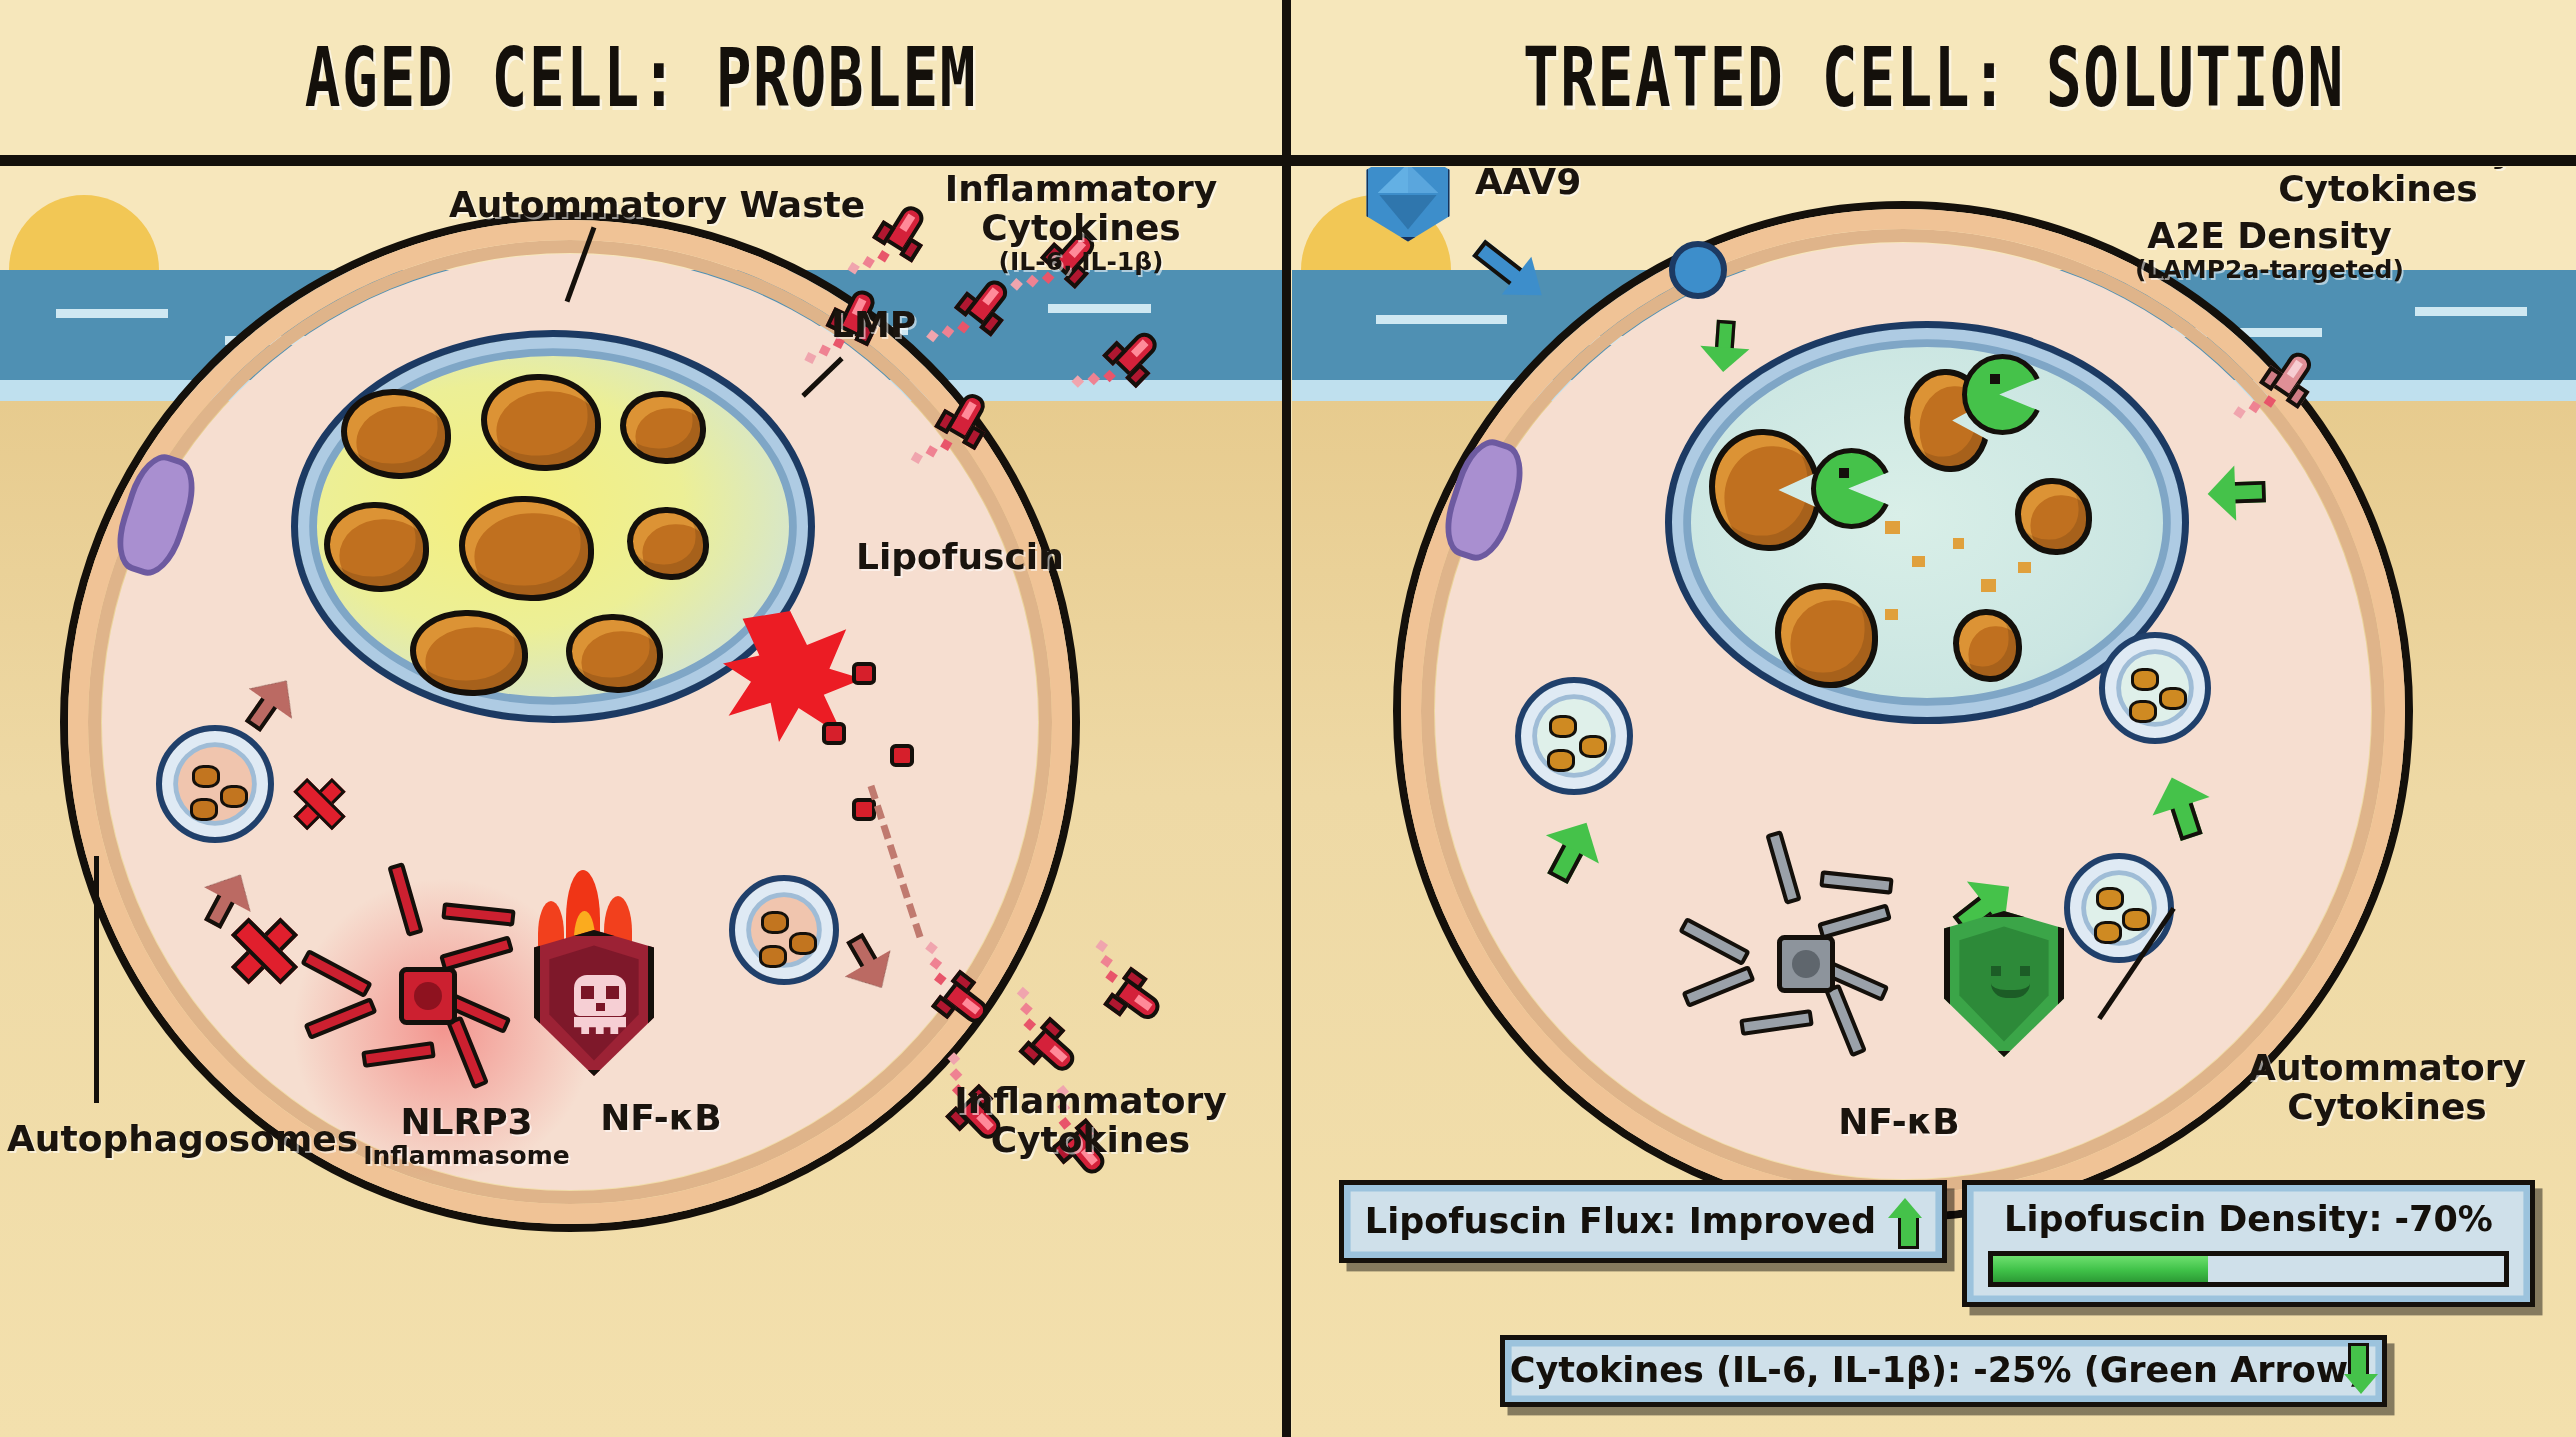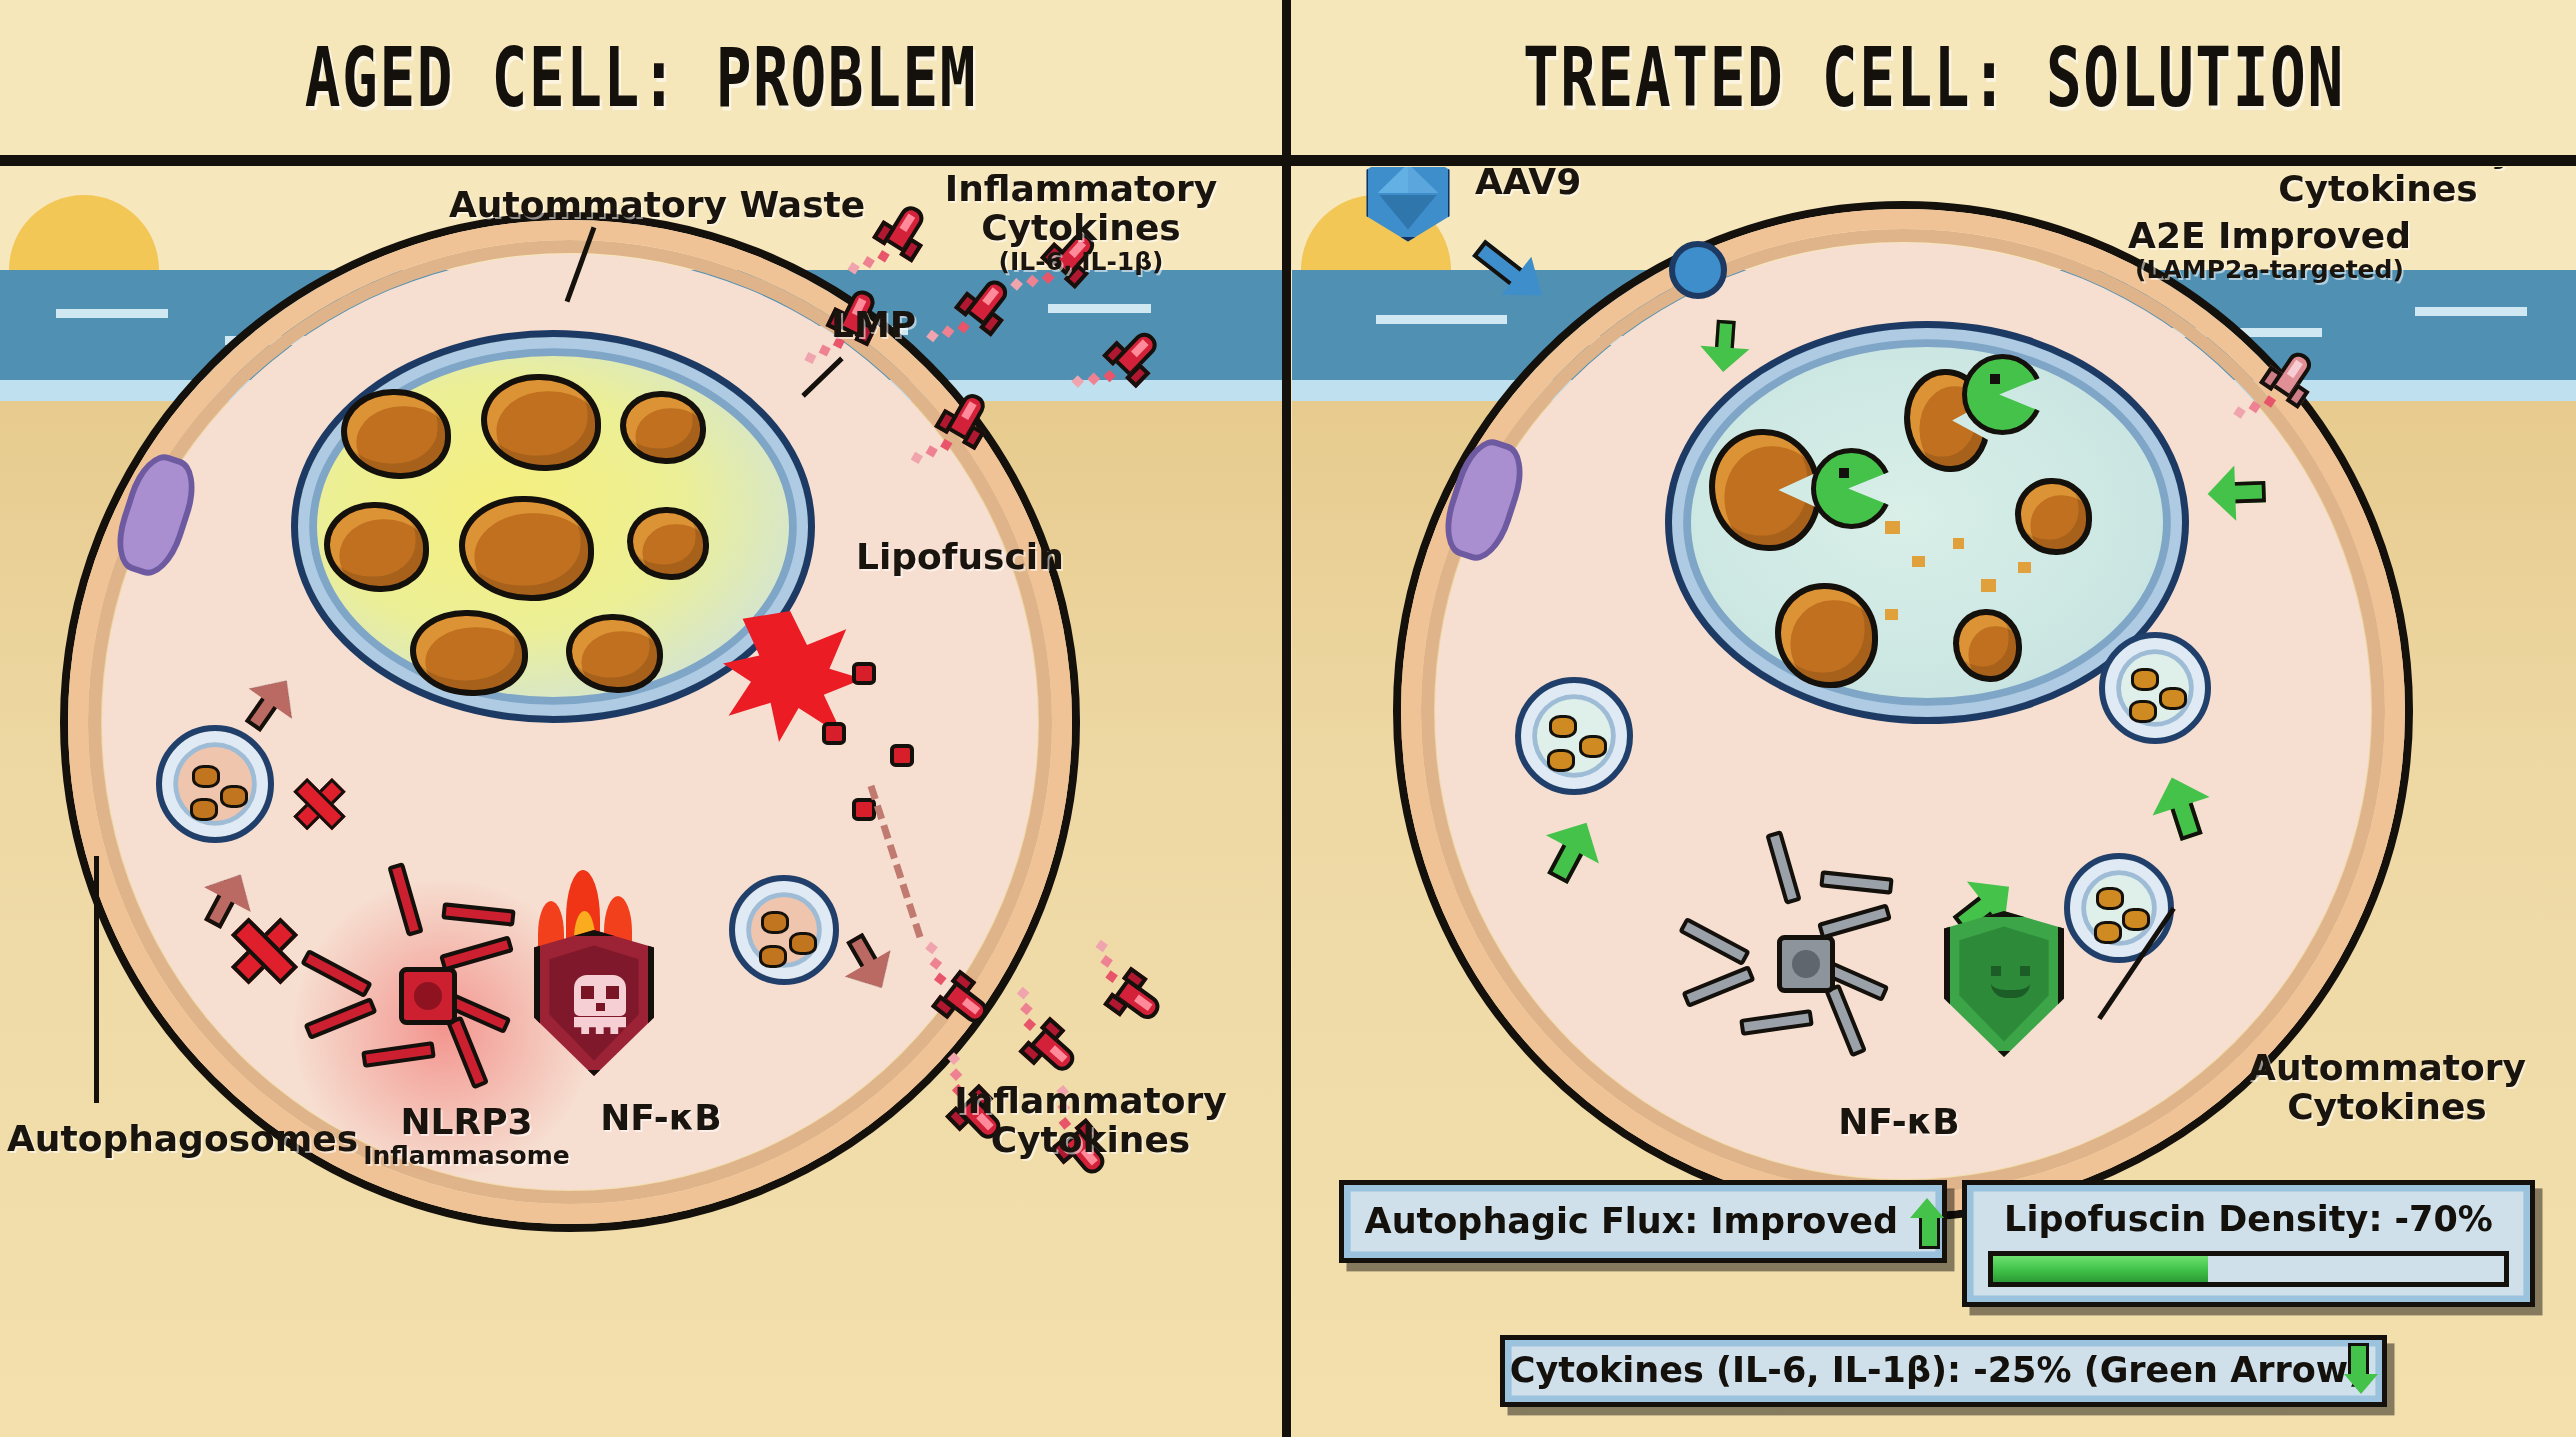--- a/index.html
+++ b/index.html
@@ -548,36 +548,36 @@
 
     <div class="rocket pale" style="left:975px; top:183px; transform:rotate(34deg);">
       <div class="body"></div>
         <div class="hl"></div>
         <div class="finL"></div>
         <div class="finR"></div>
         <div class="trail"></div>
     </div>
 
     <div class="lbl t38 c" style="left:811px; top:11.2px; width:333px;">
-      <span>A2E Improved</span>
+      <span>A2E Density</span>
       <span class="sub">(LAMP2a-targeted)</span>
     </div>
 
     <div class="lbl t38 c" style="left:927px; top:-36px; width:318px;">Inflammatory
 Cytokines</div>
 
     <div class="lbl t38 c" style="left:504px; top:936px; width:206px;">NF-κB</div>
 
     <div class="leader" style="left:842px; top:730px; height:133px; transform:rotate(34deg);"></div>
     <div class="lbl t38 c" style="left:936px; top:882px; width:318px;">Autommatory
 Cytokines</div>
 
     <div class="box" style="left:47px; top:1013px; width:608px;">
       <div class="line">
-        <span>Autophagic Flux: Improved</span>
+        <span>Lipofuscin Flux: Improved</span>
         <span class="upA"></span>
       </div>
     </div>
 
     <div class="box" style="left:670px; top:1013px; width:573px;">
       <div class="line">
         <span>Lipofuscin Density: -70%</span>
       </div>
       <div class="bar">
         <div class="fill green" style="width: 42%;"></div>

